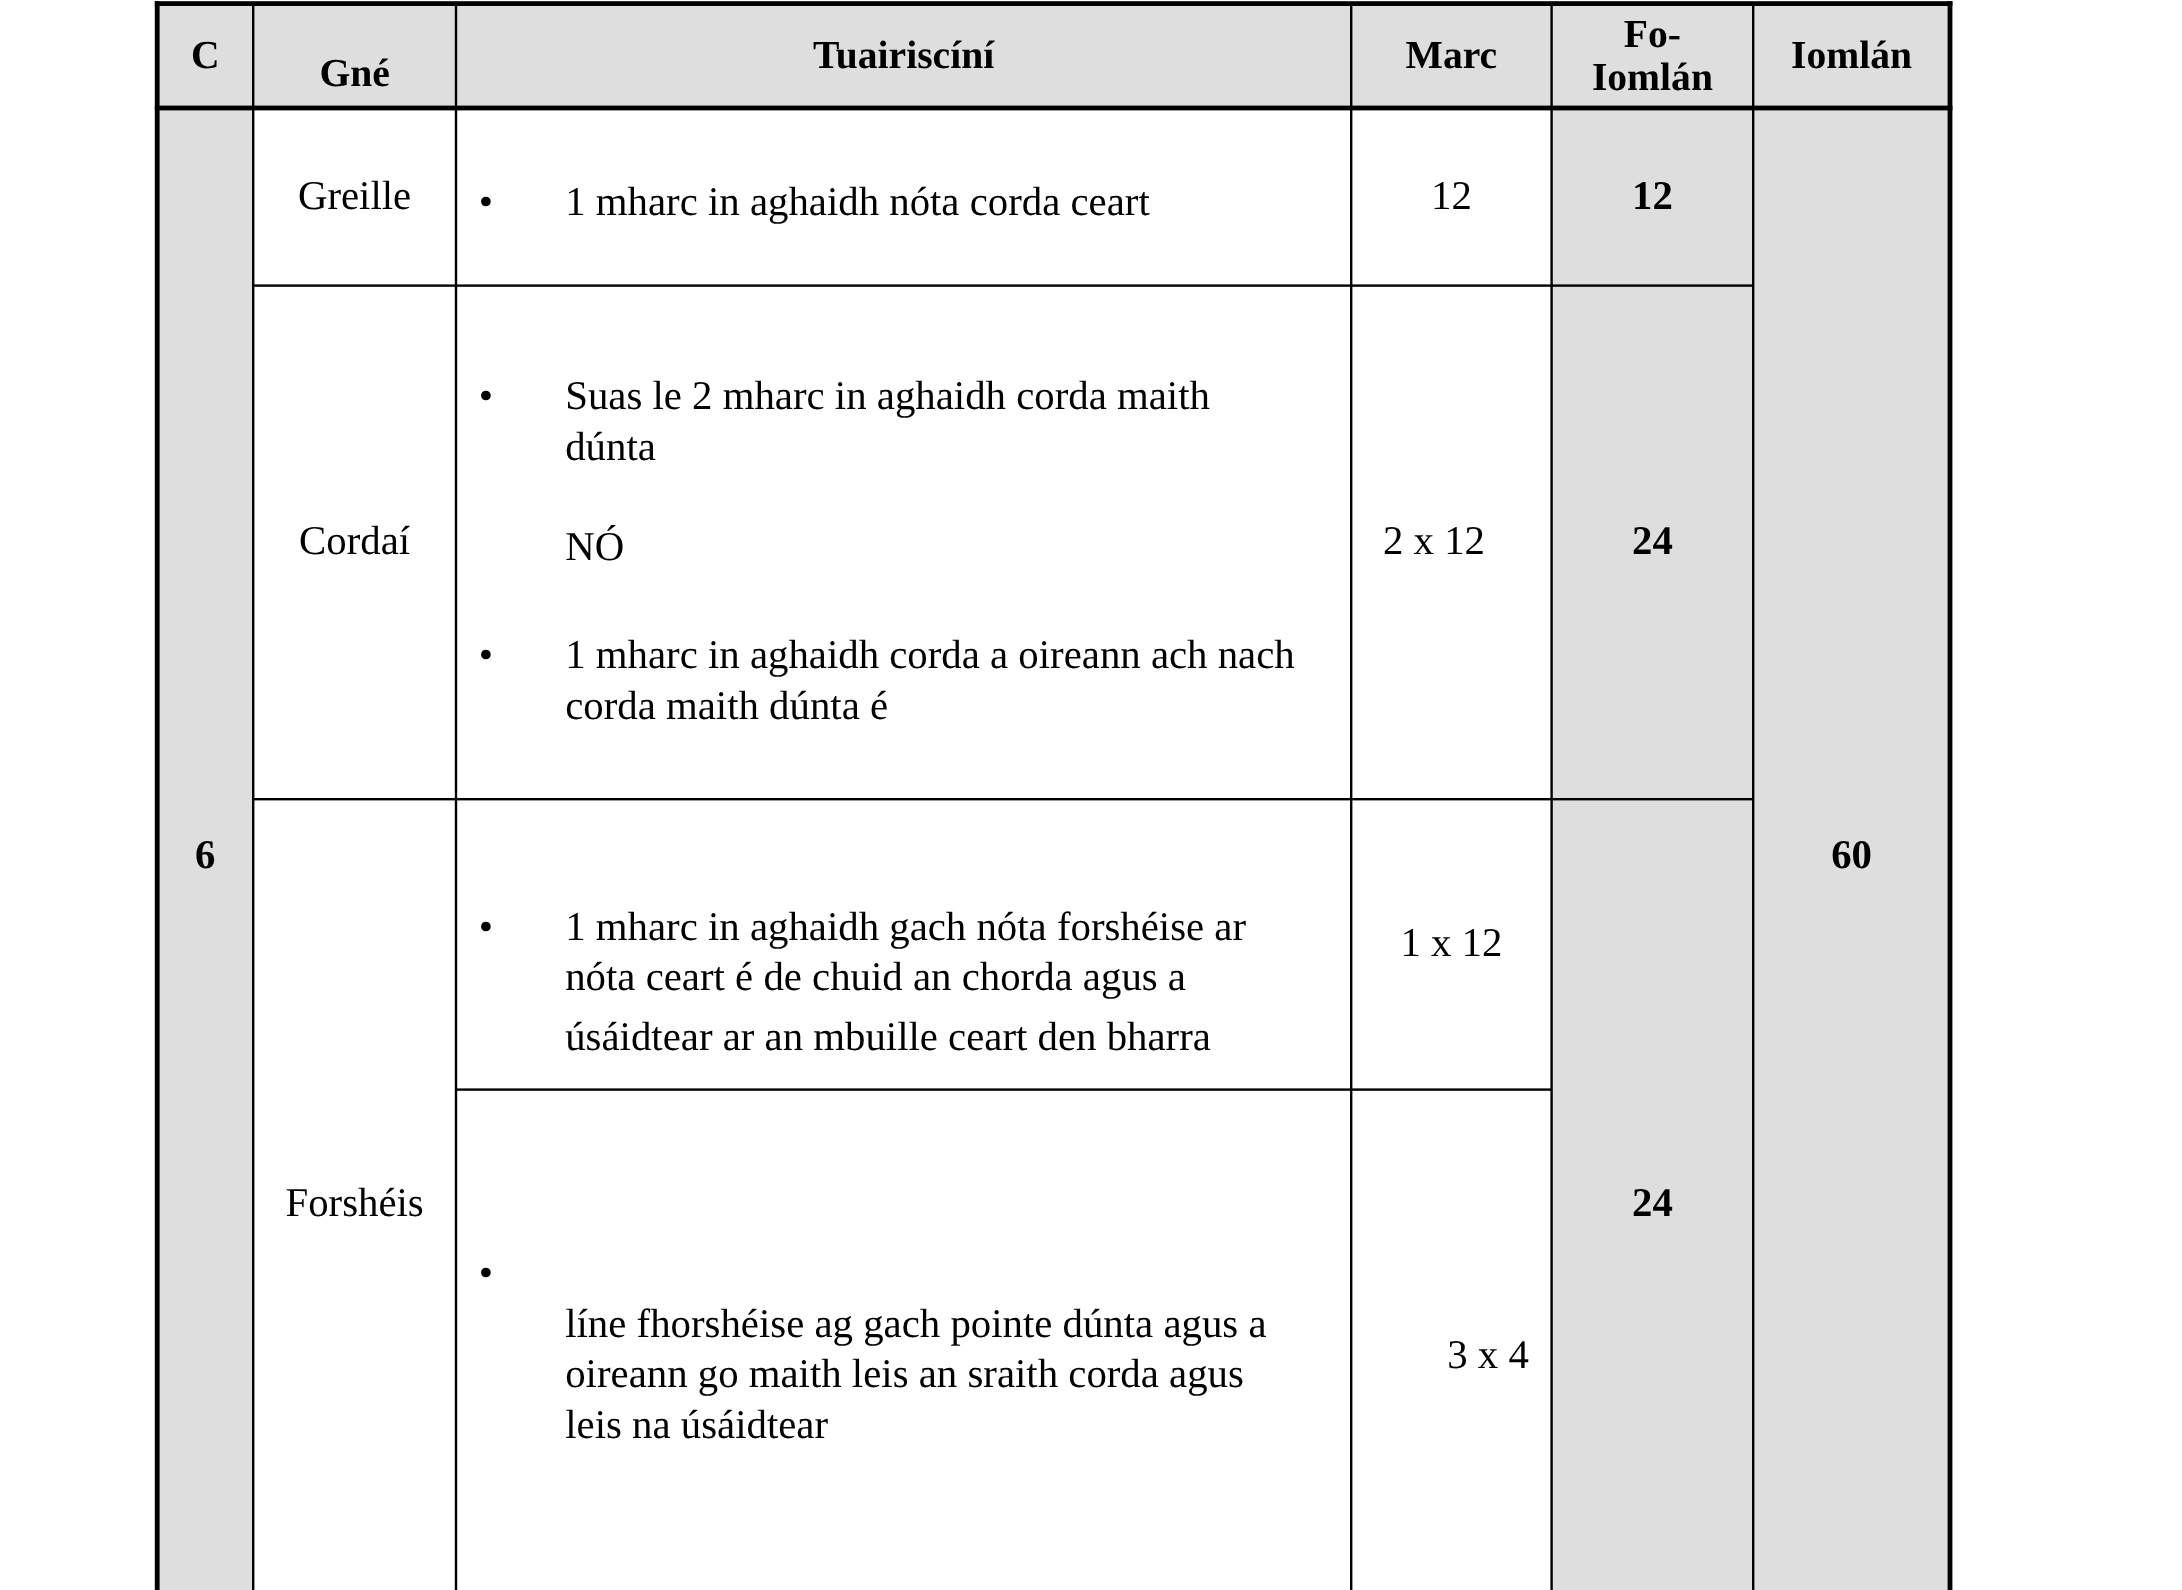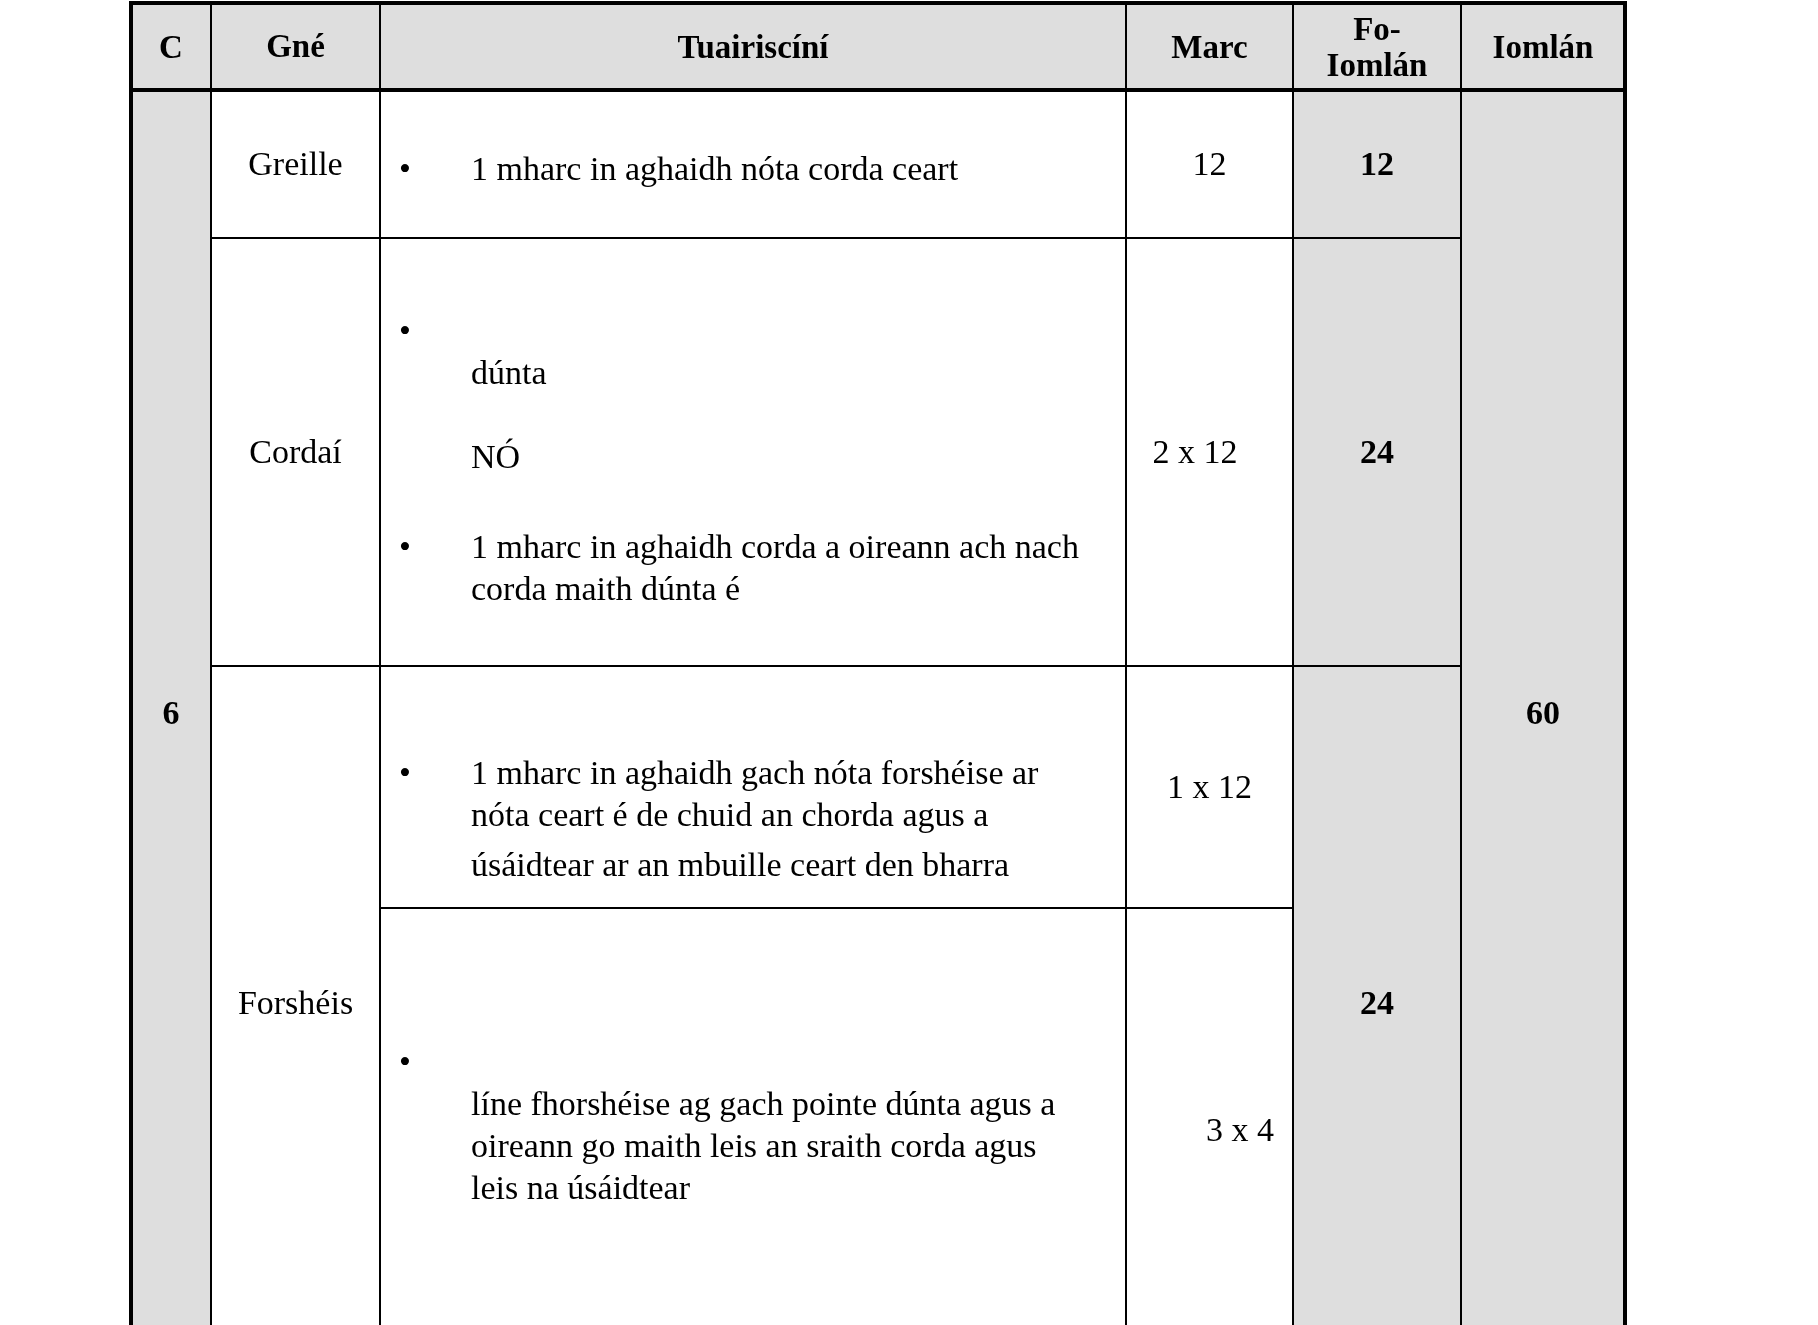--- a/index.html
+++ b/index.html
@@ -37,21 +37,21 @@
 <div class="hl" style="left:1292px;top:3px;width:2px;height:1322px;"></div>
 <div class="hl" style="left:1460px;top:3px;width:2px;height:1322px;"></div>
 
 <div class="hl" style="left:211px;top:237px;width:1250px;height:2px;"></div>
 <div class="hl" style="left:211px;top:665px;width:1250px;height:2px;"></div>
 <div class="hl" style="left:380px;top:907px;width:913px;height:2px;"></div>
 
 <div class="abs cell hdr" style="left:131px;top:3px;width:80px;height:87px;">
     <span>C</span>
   </div>
-<div class="abs cell hdr" style="left:211px;top:2px;width:169px;height:87px;">
+<div class="abs cell hdr" style="left:211px;top:18px;width:169px;height:87px;">
     <span>Gné</span>
   </div>
 <div class="abs cell hdr" style="left:380px;top:3px;width:746px;height:87px;">
     <span>Tuairiscíní</span>
   </div>
 <div class="abs cell hdr" style="left:1126px;top:3px;width:167px;height:87px;text-align:center;">
     <span>Marc</span>
   </div>
 <div class="abs cell hdr" style="left:1293px;top:3px;width:168px;height:87px;flex-direction:column;">
   <span>Fo-</span>
@@ -80,20 +80,21 @@
   </div>
 <div class="abs cell txt bold" style="left:1293px;top:90px;width:168px;height:148px;">
     <span>12</span>
   </div>
 
 <div class="abs cell txt" style="left:211px;top:238px;width:169px;height:428px;">
     <span>Cordaí</span>
   </div>
 <div class="bullet-block" style="left:399px;top:310px;width:720px;height:90px;">
   <span class="bullet">•</span>
+  <span class="btext">Suas le 2 mharc in aghaidh corda maith</span>
   <span class="btext" style="top:42px;">dúnta</span>
 </div>
 <div class="bullet-block" style="left:399px;top:436px;width:720px;">
   <span class="btext">NÓ</span>
 </div>
 <div class="bullet-block" style="left:399px;top:526px;width:730px;height:90px;">
   <span class="bullet">•</span>
   <span class="btext" style="white-space:nowrap;">1 mharc in aghaidh corda a oireann ach nach</span>
   <span class="btext" style="top:42px;">corda maith dúnta é</span>
 </div>

